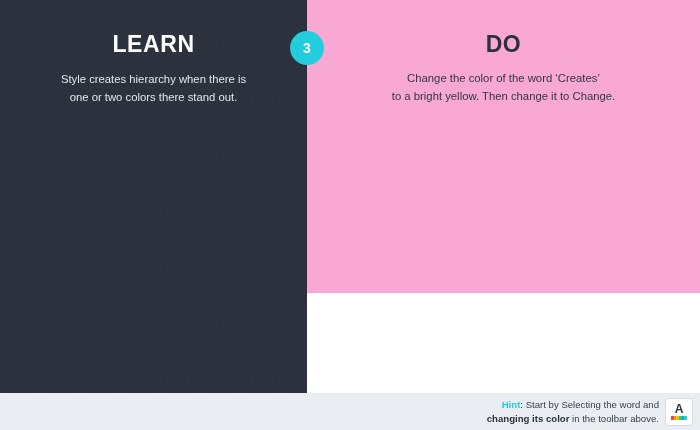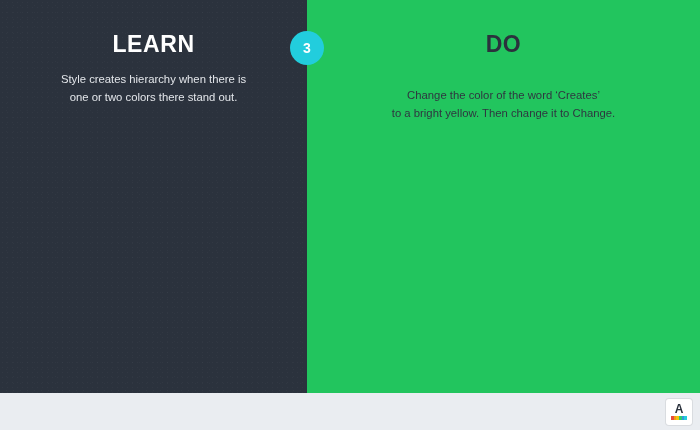--- a/index.html
+++ b/index.html
@@ -64,38 +64,38 @@
   .learn-body span {
     display: block;
   }
 
   
   .panel-do {
     position: absolute;
     left: 307px;
     top: 0;
     width: 393px;
-    height: 393px;
-    background: #22c55e;
+    height: 293px;
+    background: #f9a8d4;
     text-align: center;
     overflow: hidden;
   }
   .panel-do .inner {
     padding-top: 33px;
   }
   .do-title {
     font-size: 23px;
     font-weight: bold;
     color: #2b323d;
     letter-spacing: 0.6px;
     line-height: 1;
     margin: 0;
   }
   .do-body {
-    margin: 31px auto 0 auto;
+    margin: 14px auto 0 auto;
     width: 300px;
     font-size: 11.3px;
     line-height: 1.55;
     color: #2f3640;
   }
   .do-body span {
     display: block;
   }
 
   
@@ -207,20 +207,24 @@
         <span>Change the color of the word ‘Creates’</span>
         <span>to a bright yellow. Then change it to Change.</span>
       </div>
     </div>
   </div>
 
   <div class="step-badge">3</div>
 
   <div class="footer">
     <div class="hint-wrap">
+      <div class="hint-text">
+        <span class="hint-line"><span class="hint-label">Hint</span><span>:</span><span> Start by Selecting the word and</span></span>
+        <span class="hint-line"><span class="hint-strong">changing its color</span><span> in the toolbar above.</span></span>
+      </div>
       <div class="color-icon">
         <span class="glyph">A</span>
         <span class="bar">
           <i style="background: rgb(231, 76, 60);"></i>
           <i style="background: rgb(243, 156, 18);"></i>
           <i style="background: rgb(241, 196, 15);"></i>
           <i style="background: rgb(46, 204, 113);"></i>
           <i style="background: rgb(52, 152, 219);"></i>
           <i style="background: rgb(34, 205, 221);"></i>
         </span>

